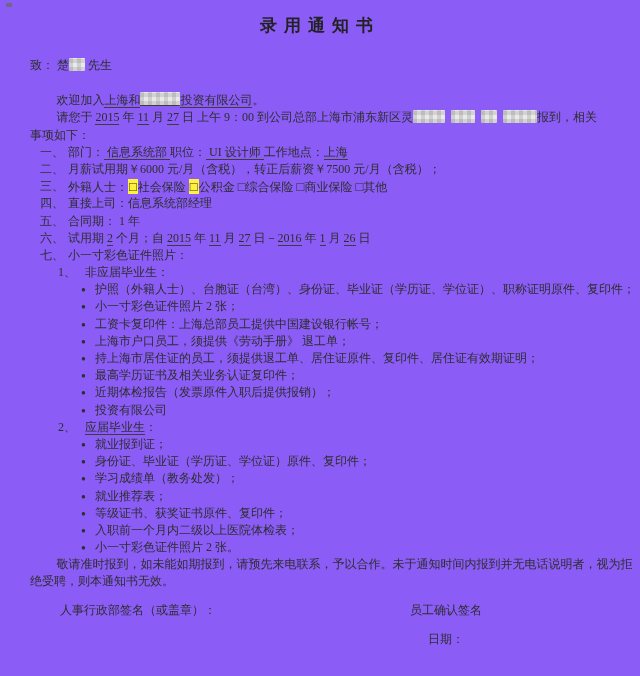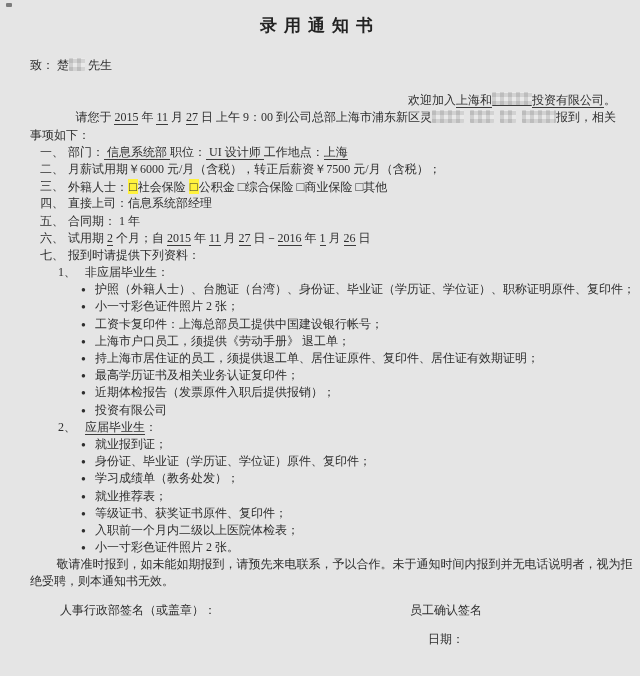--- a/index.html
+++ b/index.html
@@ -1,23 +1,23 @@
 <!DOCTYPE html>
 <html><head>
 <meta charset="utf-8">
 <style>
   html,body{margin:0;padding:0;background:#ffffff;}
   body{width:640px;height:676px;font-family:"Liberation Serif","DejaVu Serif",serif;color:#2e2e2e;}
-  .page{position:relative;width:640px;height:676px;overflow:hidden;background:#e5e5e5;font-size:12px;}
+  .page{position:relative;width:640px;height:676px;overflow:hidden;background:#8b5cf6;font-size:12px;}
   .speck{position:absolute;left:6px;top:3px;width:6px;height:4px;background:#6a6a6a;border-radius:1px;opacity:.85;}
   .title{margin:14px 0 0 0;text-align:center;font-size:17px;font-weight:bold;letter-spacing:7px;line-height:24px;color:#222;}
   .to-line{margin:19px 0 0 30px;line-height:17.2px;white-space:nowrap;}
   .flow{margin:18px 24px 0 30px;line-height:17.2px;}
   .line{white-space:nowrap;height:17.2px;}
-  .indent{text-indent:2.2em;text-align:right;}
+  .indent{text-indent:2.2em;}
   .nitem{display:flex;margin-left:10px;height:17.2px;white-space:nowrap;}
   .num{width:28px;flex:none;}
   .ntext{flex:none;text-align:right;}
   .subhead{display:flex;margin-left:28px;height:17.2px;white-space:nowrap;}
   .subnum{width:27px;flex:none;}
   .blist{list-style:none;margin:0;padding:0 0 0 51px;}
   .bitem{display:flex;height:17.2px;white-space:nowrap;}
   .dot{width:14px;flex:none;font-size:8px;line-height:17.2px;}
   .btext{flex:none;}
   .u{border-bottom:1px solid #3c3c3c;}
@@ -68,21 +68,21 @@
       <div class="nitem">
         <span class="num">五、</span>
         <span class="ntext"><span>合同期：  1 年</span></span>
       </div>
       <div class="nitem">
         <span class="num">六、</span>
         <span class="ntext"><span>试用期 </span><span class="u">2</span><span> 个月；自 </span><span class="u">2015</span><span> 年 </span><span class="u">11</span><span> 月 </span><span class="u">27</span><span> 日－</span><span class="u">2016</span><span> 年 </span><span class="u">1</span><span> 月 </span><span class="u">26</span><span> 日</span></span>
       </div>
       <div class="nitem">
         <span class="num">七、</span>
-        <span class="ntext"><span>报到时请提供下列资料：</span></span>
+        <span class="ntext"><span>小一寸彩色证件照片：</span></span>
       </div>
     </div>
 
     <div class="subhead">
       <span class="subnum">1、</span>
       <span><span>非应届毕业生：</span></span>
     </div>
     <ul class="blist">
 
         <li class="bitem">

